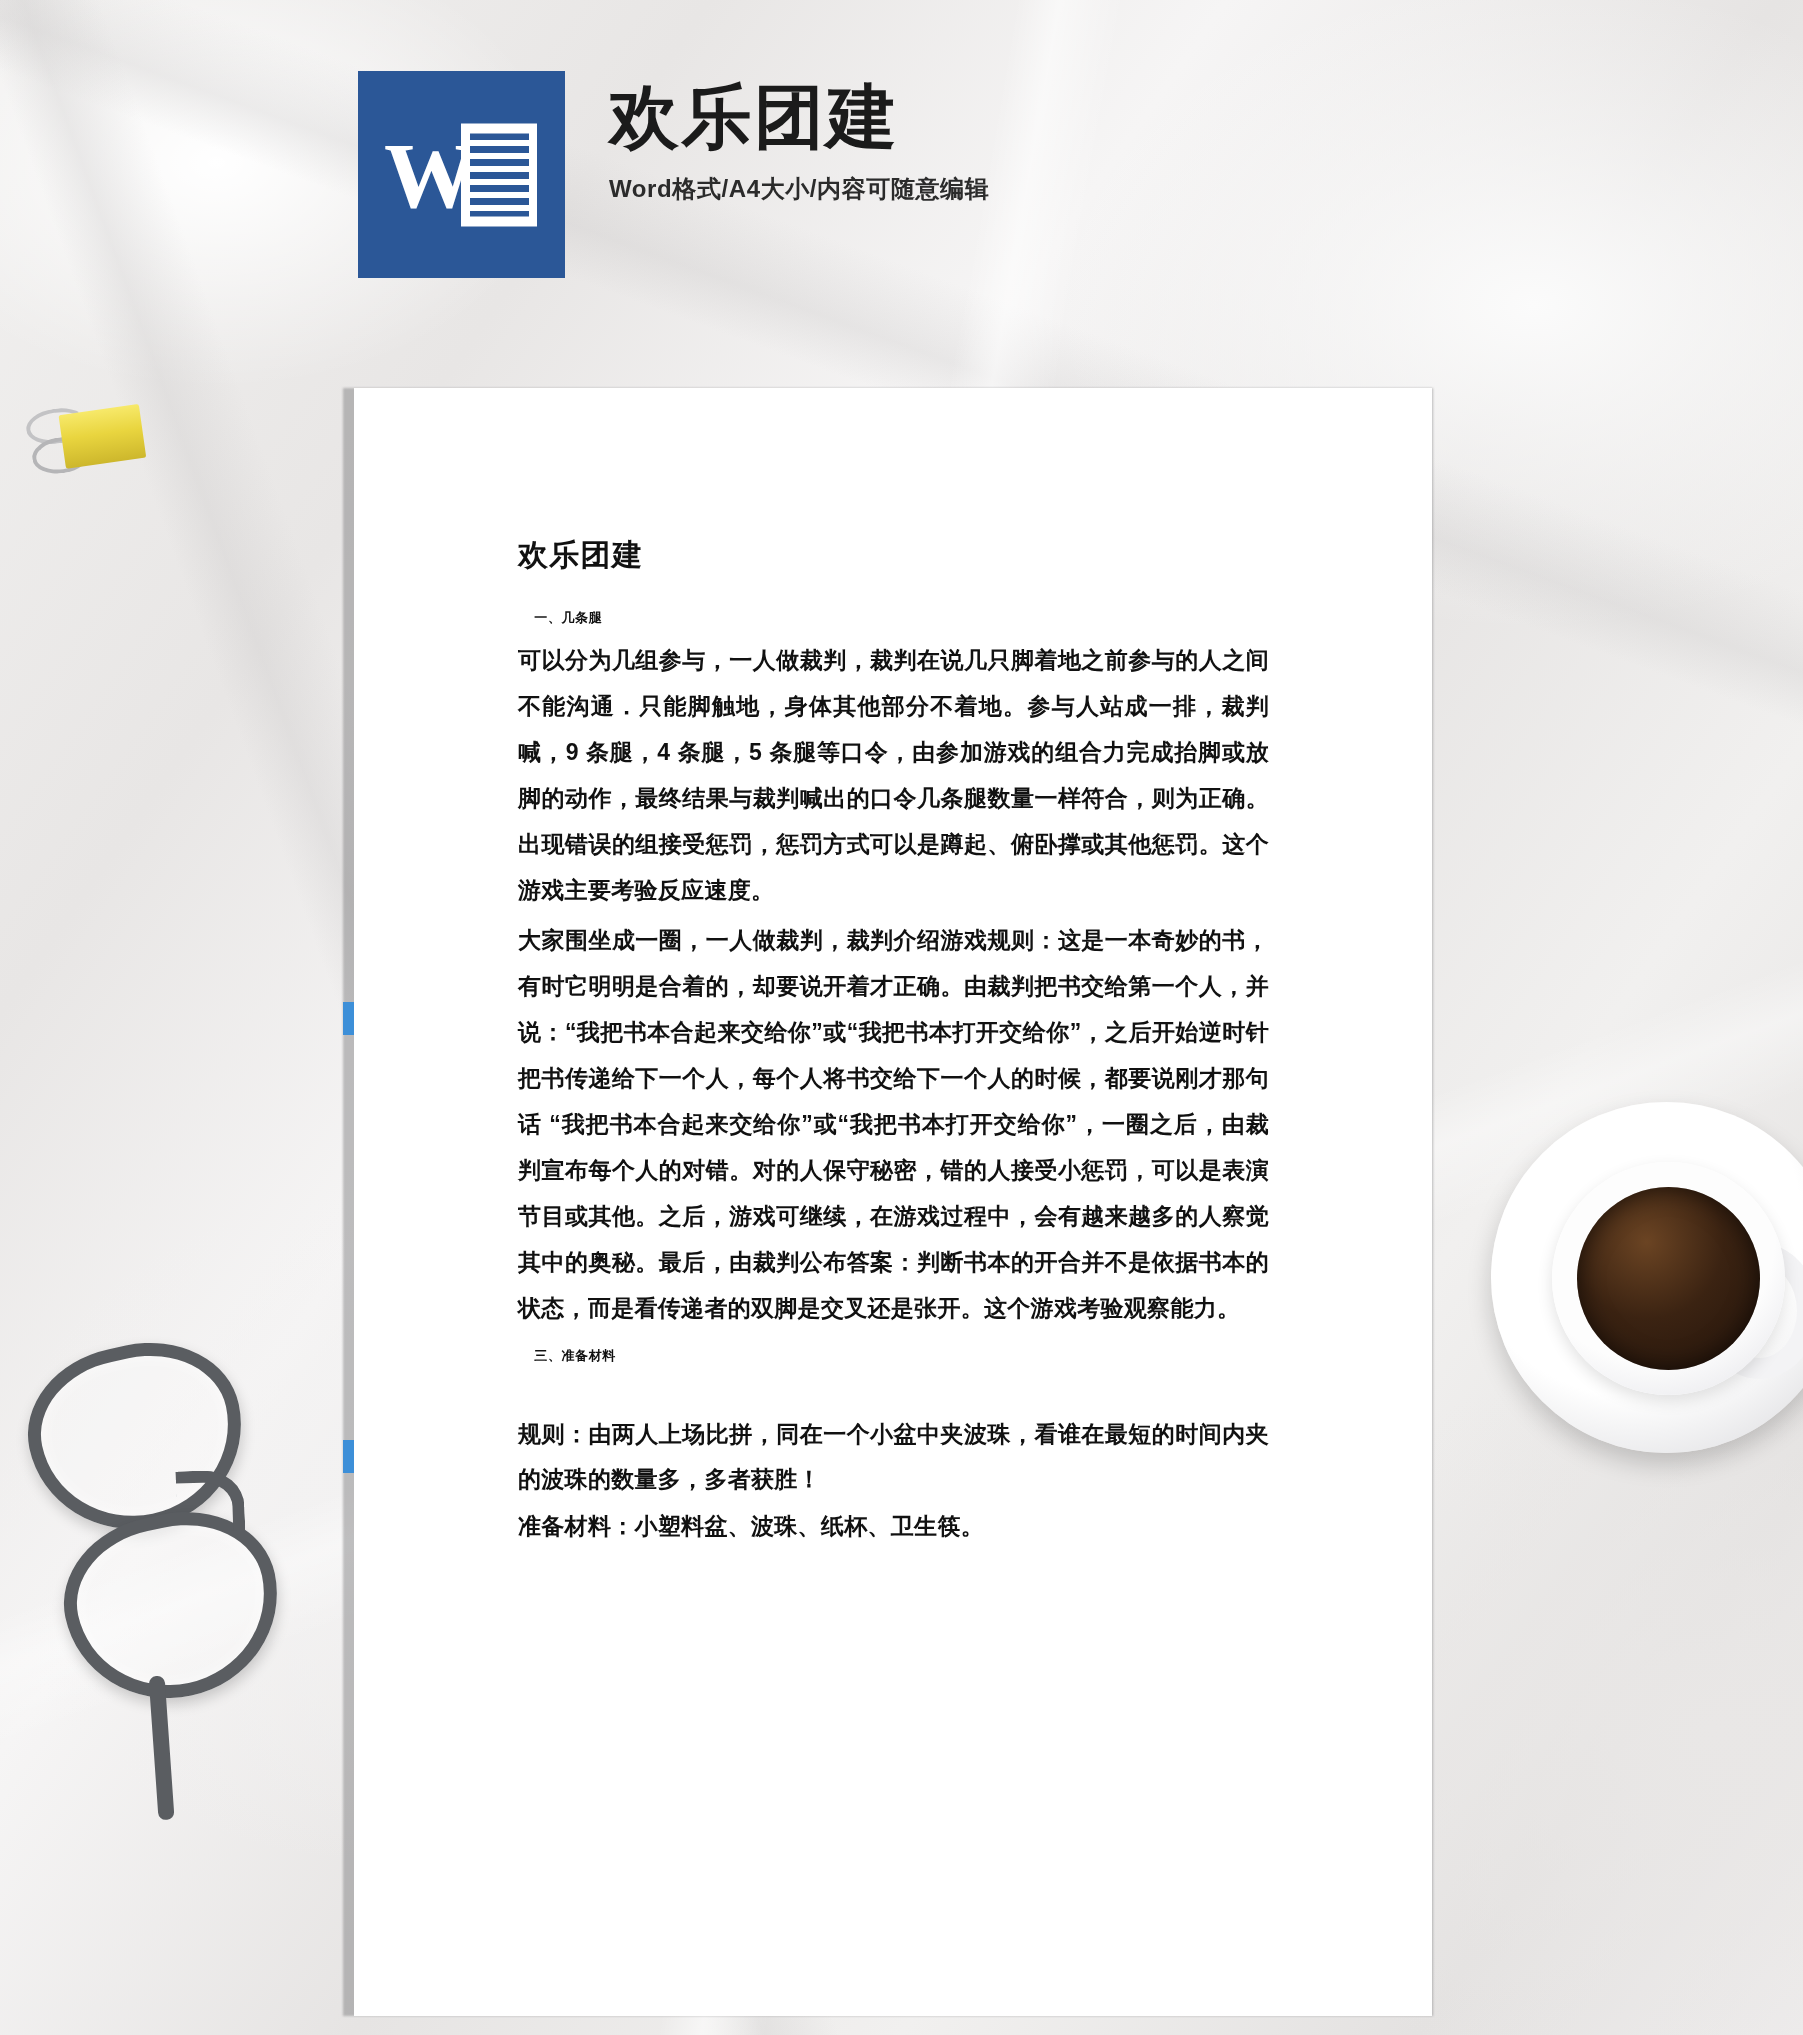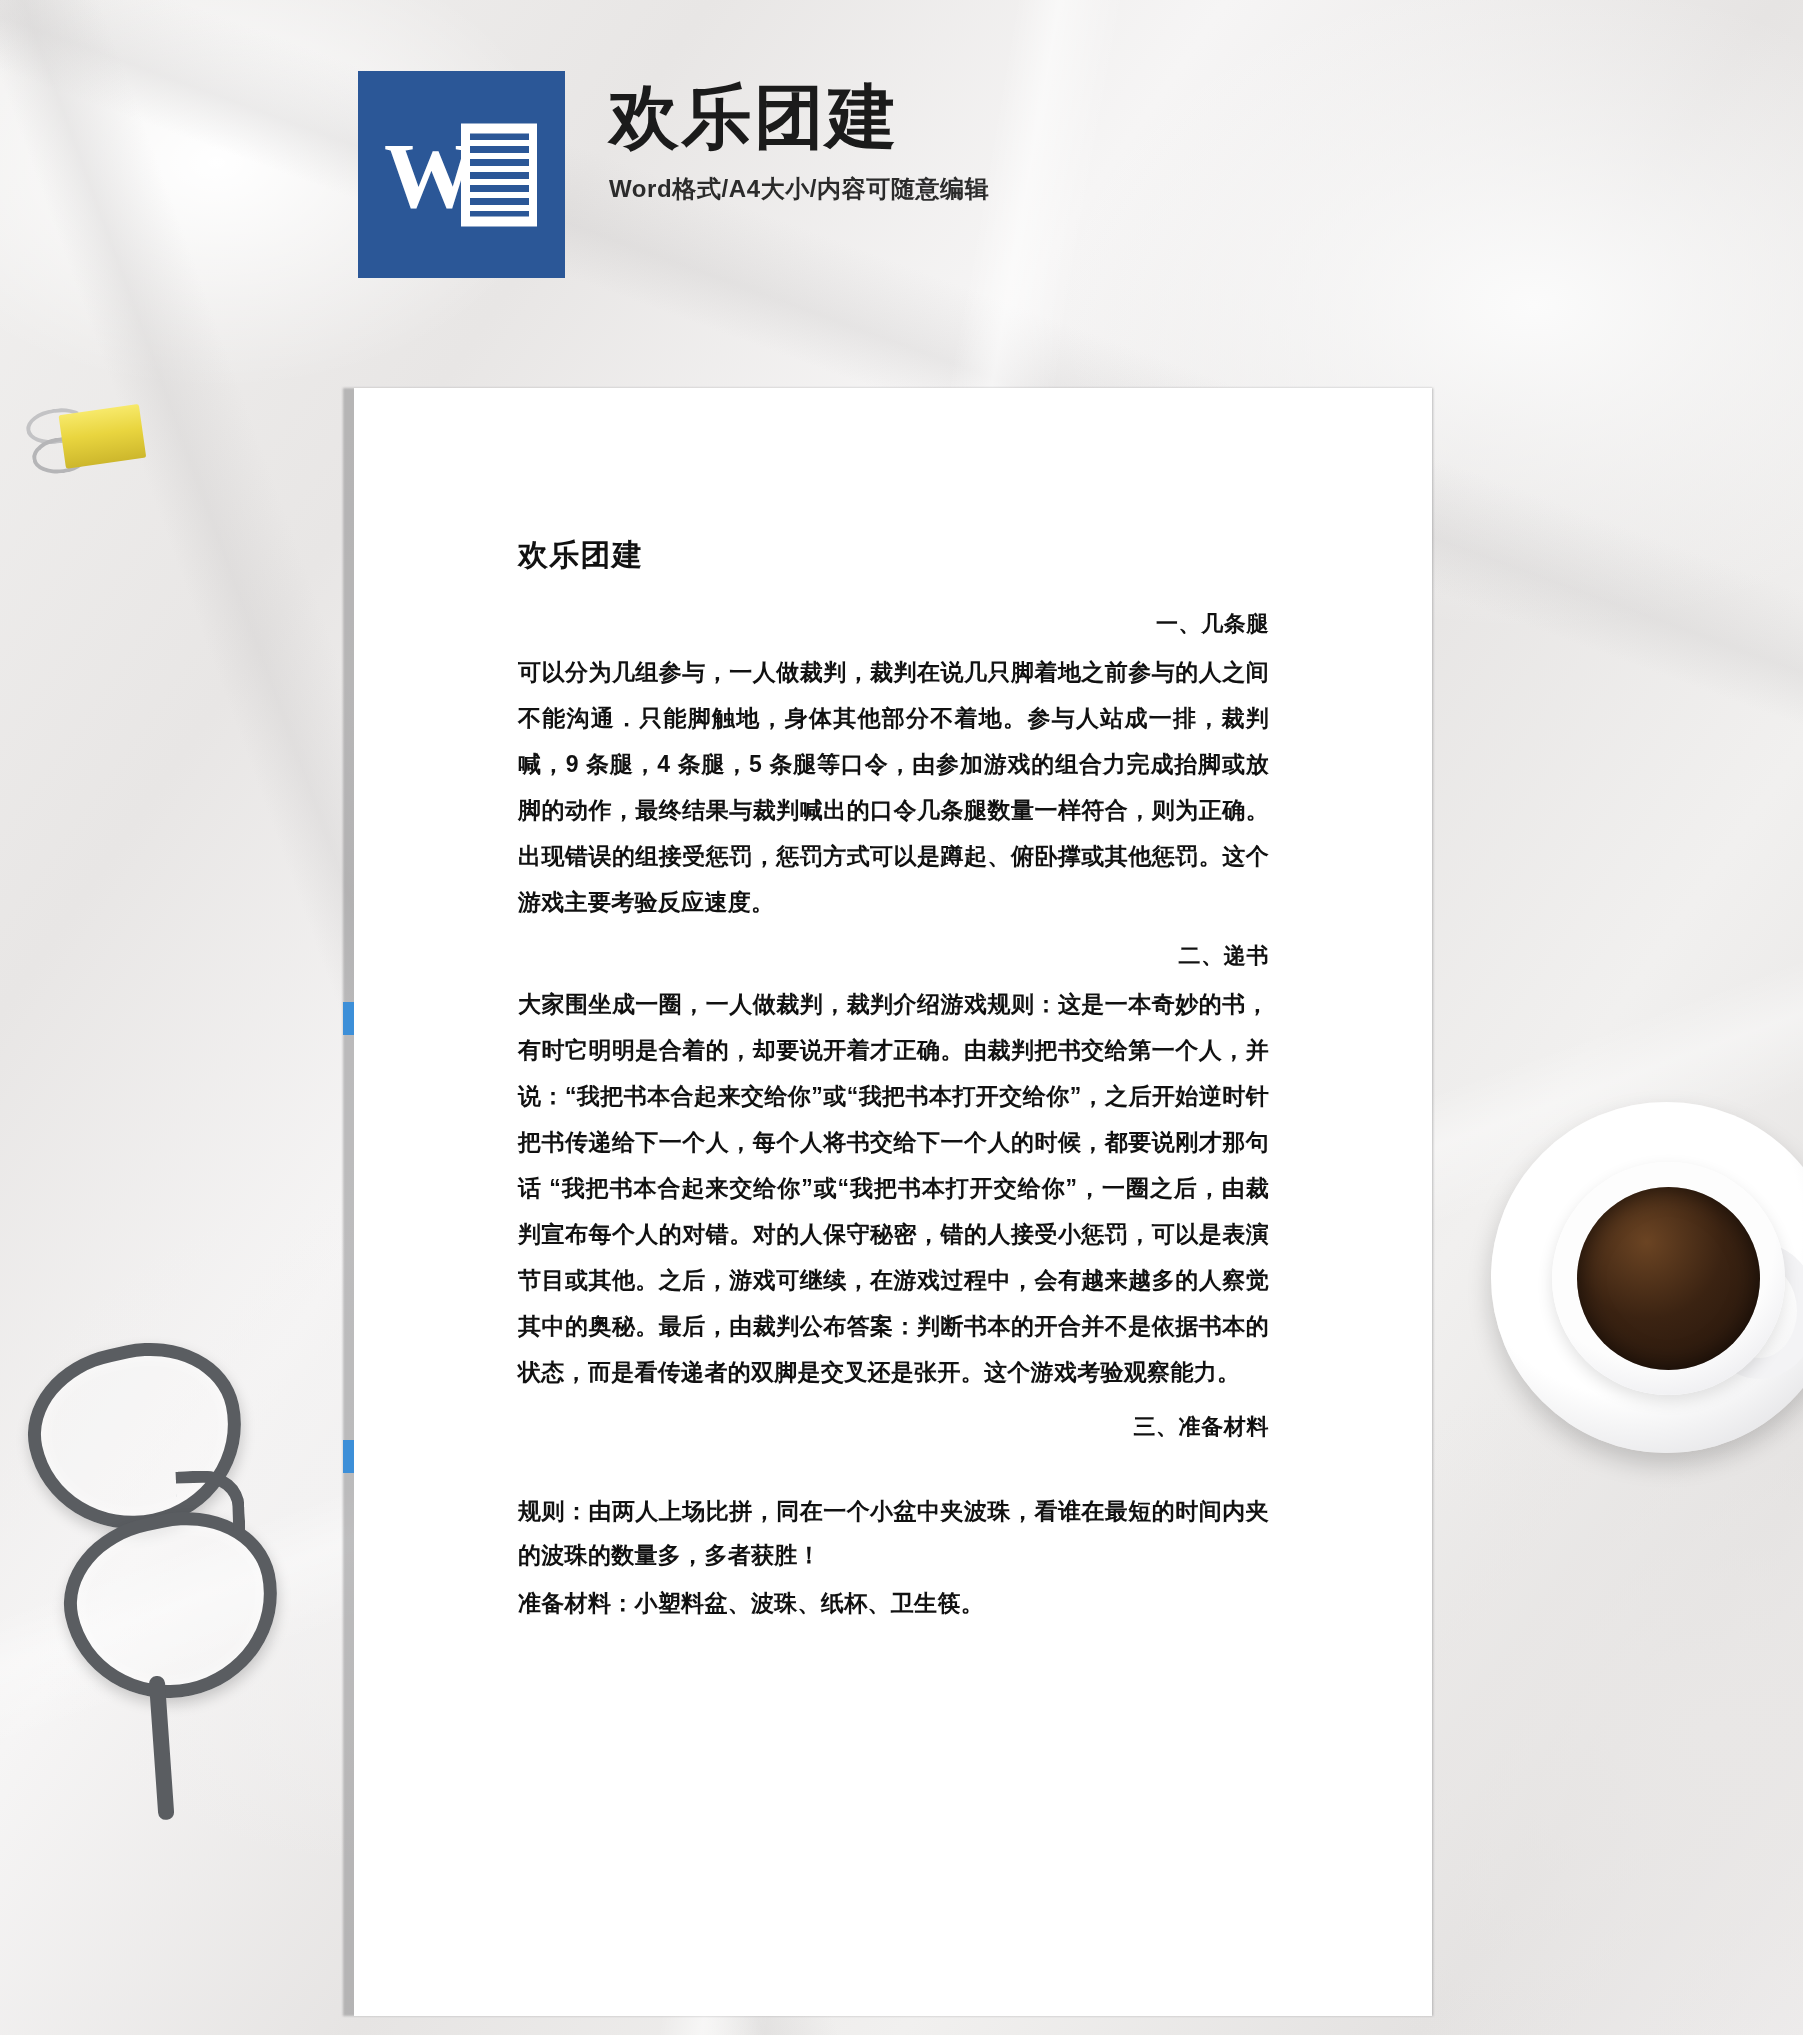--- a/index.html
+++ b/index.html
@@ -143,26 +143,25 @@
     width: 751px;
   }
   .doc-title {
     font-size: 30px;
     font-weight: bold;
     color: #111;
     letter-spacing: 1.3px;
     margin-bottom: 33px;
   }
   .sec-head {
-    font-size: 22px;
+    font-size: 13px;
     font-weight: bold;
     color: #111;
     letter-spacing: 0.6px;
     margin: 16.3px 0 10px 16.3px;
-    text-align: right;
   }
   .para {
     font-size: 23px;
     font-weight: bold;
     color: #111;
     line-height: 2.0;
     text-align: justify;
     letter-spacing: 0.3px;
   }
   .para.tight {
@@ -322,21 +321,20 @@
 <div class="paper">
   <div class="doc-body">
     <div class="doc-title">欢乐团建</div>
 
     <div class="sec-block">
       <div class="sec-head">一、几条腿</div>
       <div class="para">可以分为几组参与，一人做裁判，裁判在说几只脚着地之前参与的人之间不能沟通．只能脚触地，身体其他部分不着地。参与人站成一排，裁判喊，9 条腿，4 条腿，5 条腿等口令，由参加游戏的组合力完成抬脚或放脚的动作，最终结果与裁判喊出的口令几条腿数量一样符合，则为正确。出现错误的组接受惩罚，惩罚方式可以是蹲起、俯卧撑或其他惩罚。这个游戏主要考验反应速度。</div>
     </div>
 
     <div class="sec-block">
-      <div class="sec-head">二、递书</div>
       <div class="para">大家围坐成一圈，一人做裁判，裁判介绍游戏规则：这是一本奇妙的书，有时它明明是合着的，却要说开着才正确。由裁判把书交给第一个人，并说：“我把书本合起来交给你”或“我把书本打开交给你”，之后开始逆时针把书传递给下一个人，每个人将书交给下一个人的时候，都要说刚才那句话 “我把书本合起来交给你”或“我把书本打开交给你”，一圈之后，由裁判宣布每个人的对错。对的人保守秘密，错的人接受小惩罚，可以是表演节目或其他。之后，游戏可继续，在游戏过程中，会有越来越多的人察觉其中的奥秘。最后，由裁判公布答案：判断书本的开合并不是依据书本的状态，而是看传递者的双脚是交叉还是张开。这个游戏考验观察能力。</div>
     </div>
 
     <div class="sec-block">
       <div class="sec-head">三、准备材料</div>
       <div class="para tight">规则：由两人上场比拼，同在一个小盆中夹波珠，看谁在最短的时间内夹的波珠的数量多，多者获胜！</div>
       <div class="para tight">准备材料：小塑料盆、波珠、纸杯、卫生筷。</div>
     </div>
   </div>
 </div>

